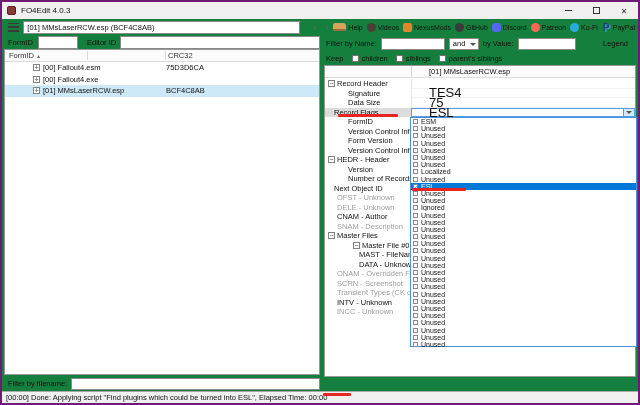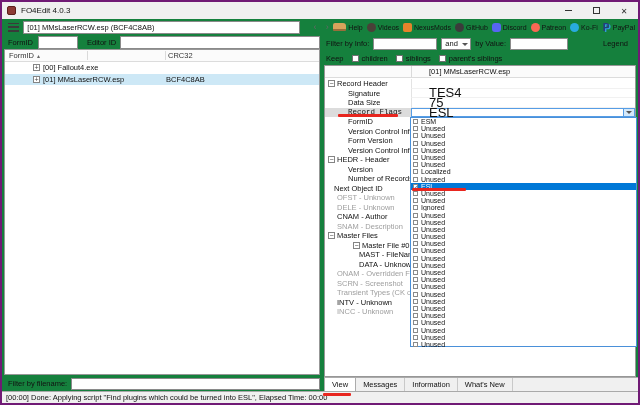--- a/index.html
+++ b/index.html
@@ -233,20 +233,25 @@
       <div class="tree-box">
         <div class="tree-header">
           <span class="th c1"><span>FormID</span><span class="sort">▴</span></span>
           <span class="th c2"></span>
           <span class="th c3">CRC32</span>
           <span class="th-div" style="left:82px"></span>
           <span class="th-div" style="left:160px"></span>
         </div>
         <div class="tree-rows">
 
+            <div class="lrow">
+              <span class="ebox">+</span>
+              <span class="lrow-label">[00] Fallout4.esm</span>
+              <span class="lrow-crc">75D3D6CA</span>
+            </div>
 
             <div class="lrow">
               <span class="ebox">+</span>
               <span class="lrow-label">[00] Fallout4.exe</span>
               <span class="lrow-crc"></span>
             </div>
 
             <div class="lrow sel">
               <span class="ebox">+</span>
               <span class="lrow-label">[01] MMsLaserRCW.esp</span>
@@ -257,21 +262,21 @@
       <div class="fname-row">
         <span class="lbl">Filter by filename:</span>
         <input class="txt fname-input" style="">
       </div>
     </div>
 
     <div class="splitter"></div>
 
     <div class="right-panel">
       <div class="filter-row">
-        <span class="lbl">Filter by Info:</span>
+        <span class="lbl">Filter by Name:</span>
         <input class="txt name-filter-input" style="">
         <span class="combo-sm">
             <span>and</span>
             <i class="chev"></i>
           </span>
         <span class="lbl">by Value:</span>
         <input class="txt value-filter-input" style="">
         <span class="legend">Legend</span>
       </div>
       <div class="keep-row">
@@ -336,21 +341,21 @@
                 </span>
               </div>
               <div class="g-val">
                 <span class="vtext">75</span>
 
               </div>
             </div>
 
             <div class="grow">
               <div class="g-tree rsel">
-                <span class="tcell" style="padding-left: 14px; font-family: Liberation Mono, monospace;">
+                <span class="tcell" style="">
                   <span class="ebox small leafbox"></span>
                   <span class="tlabel">Record Flags</span>
                 </span>
               </div>
               <div class="g-val combo">
                 <span class="vtext">ESL</span>
                 <span class="combo-btn show">
                   <i class="chev"></i>
                 </span>
               </div>
@@ -786,30 +791,20 @@
               <span class="dlabel">Unused</span>
             </div>
 
             <div class="ditem">
               <span class="dd-cb"></span>
               <span class="dlabel">Unused</span>
             </div>
           </div>
       </div>
 
-      <div class="tabs">
-
-          <span class="tab active">View</span>
-
-          <span class="tab">Messages</span>
-
-          <span class="tab">Information</span>
-
-          <span class="tab">What's New</span>
-        </div>
     </div>
   </div>
 
   <div class="statusbar">[00:00] Done: Applying script "Find plugins which could be turned into ESL", Elapsed Time: 00:00</div>
 
   <div class="ann ann1"></div>
   <div class="ann ann2"></div>
   <div class="ann ann3"></div>
 </div>
 

